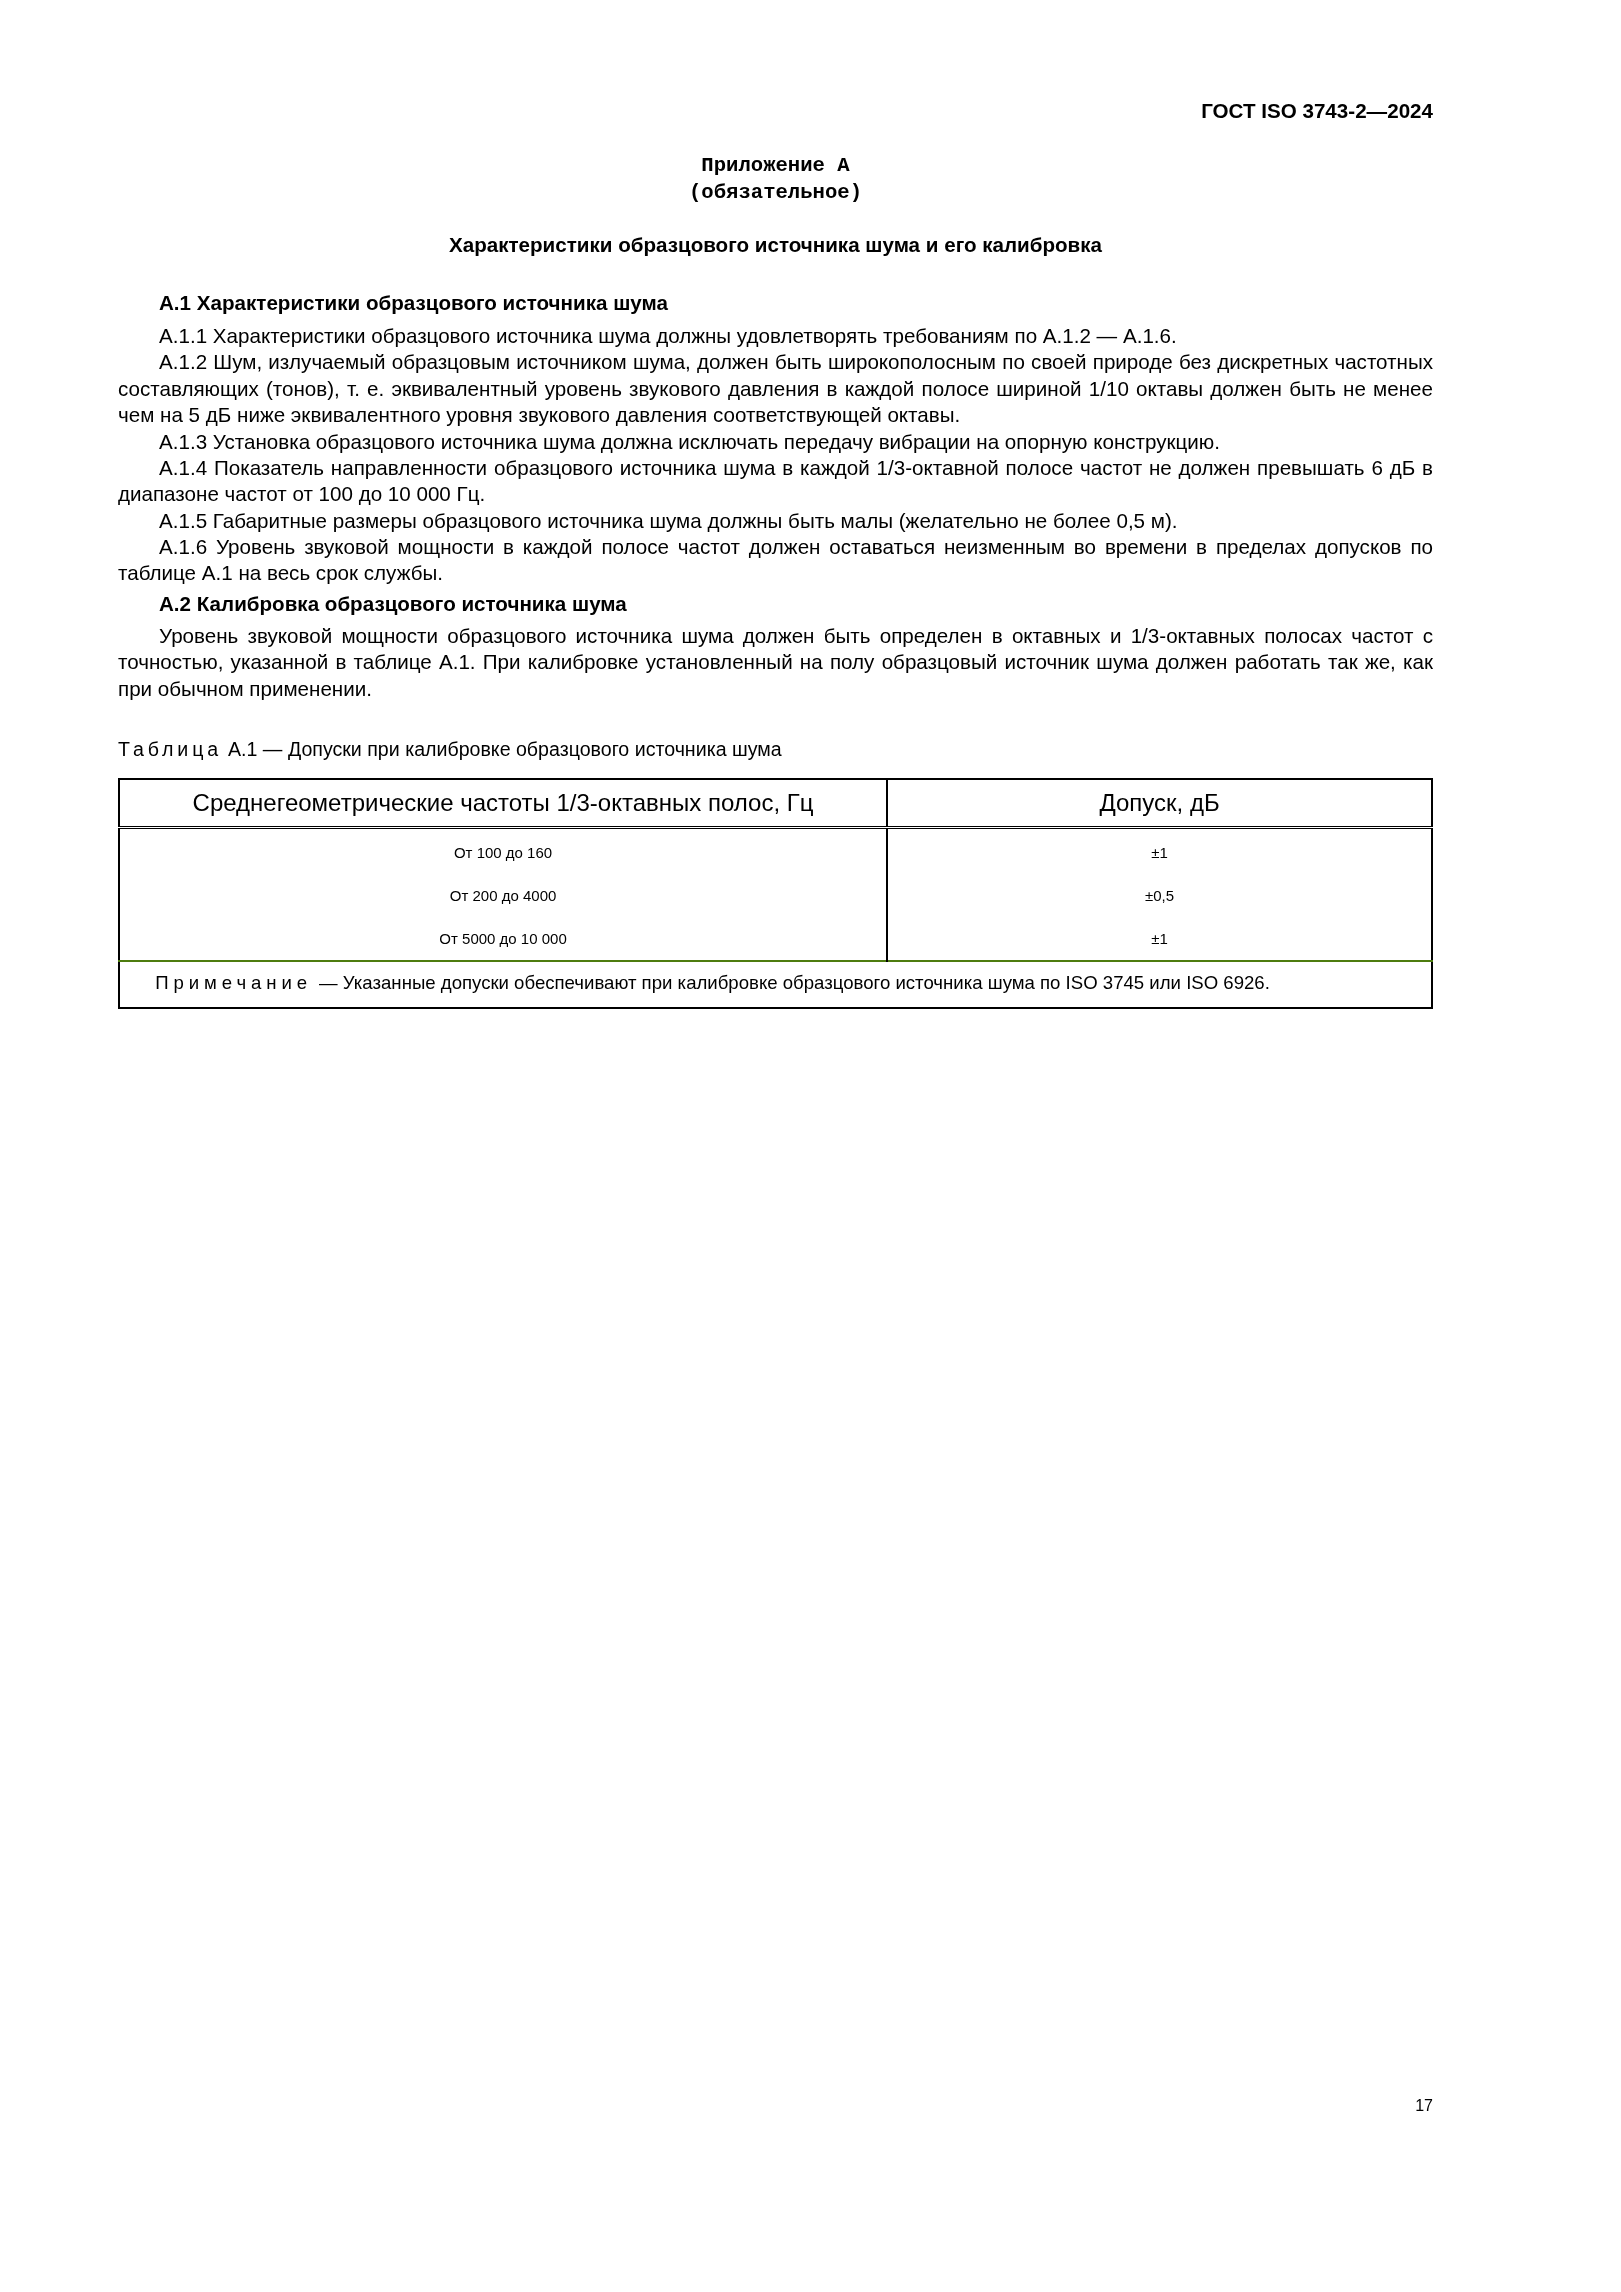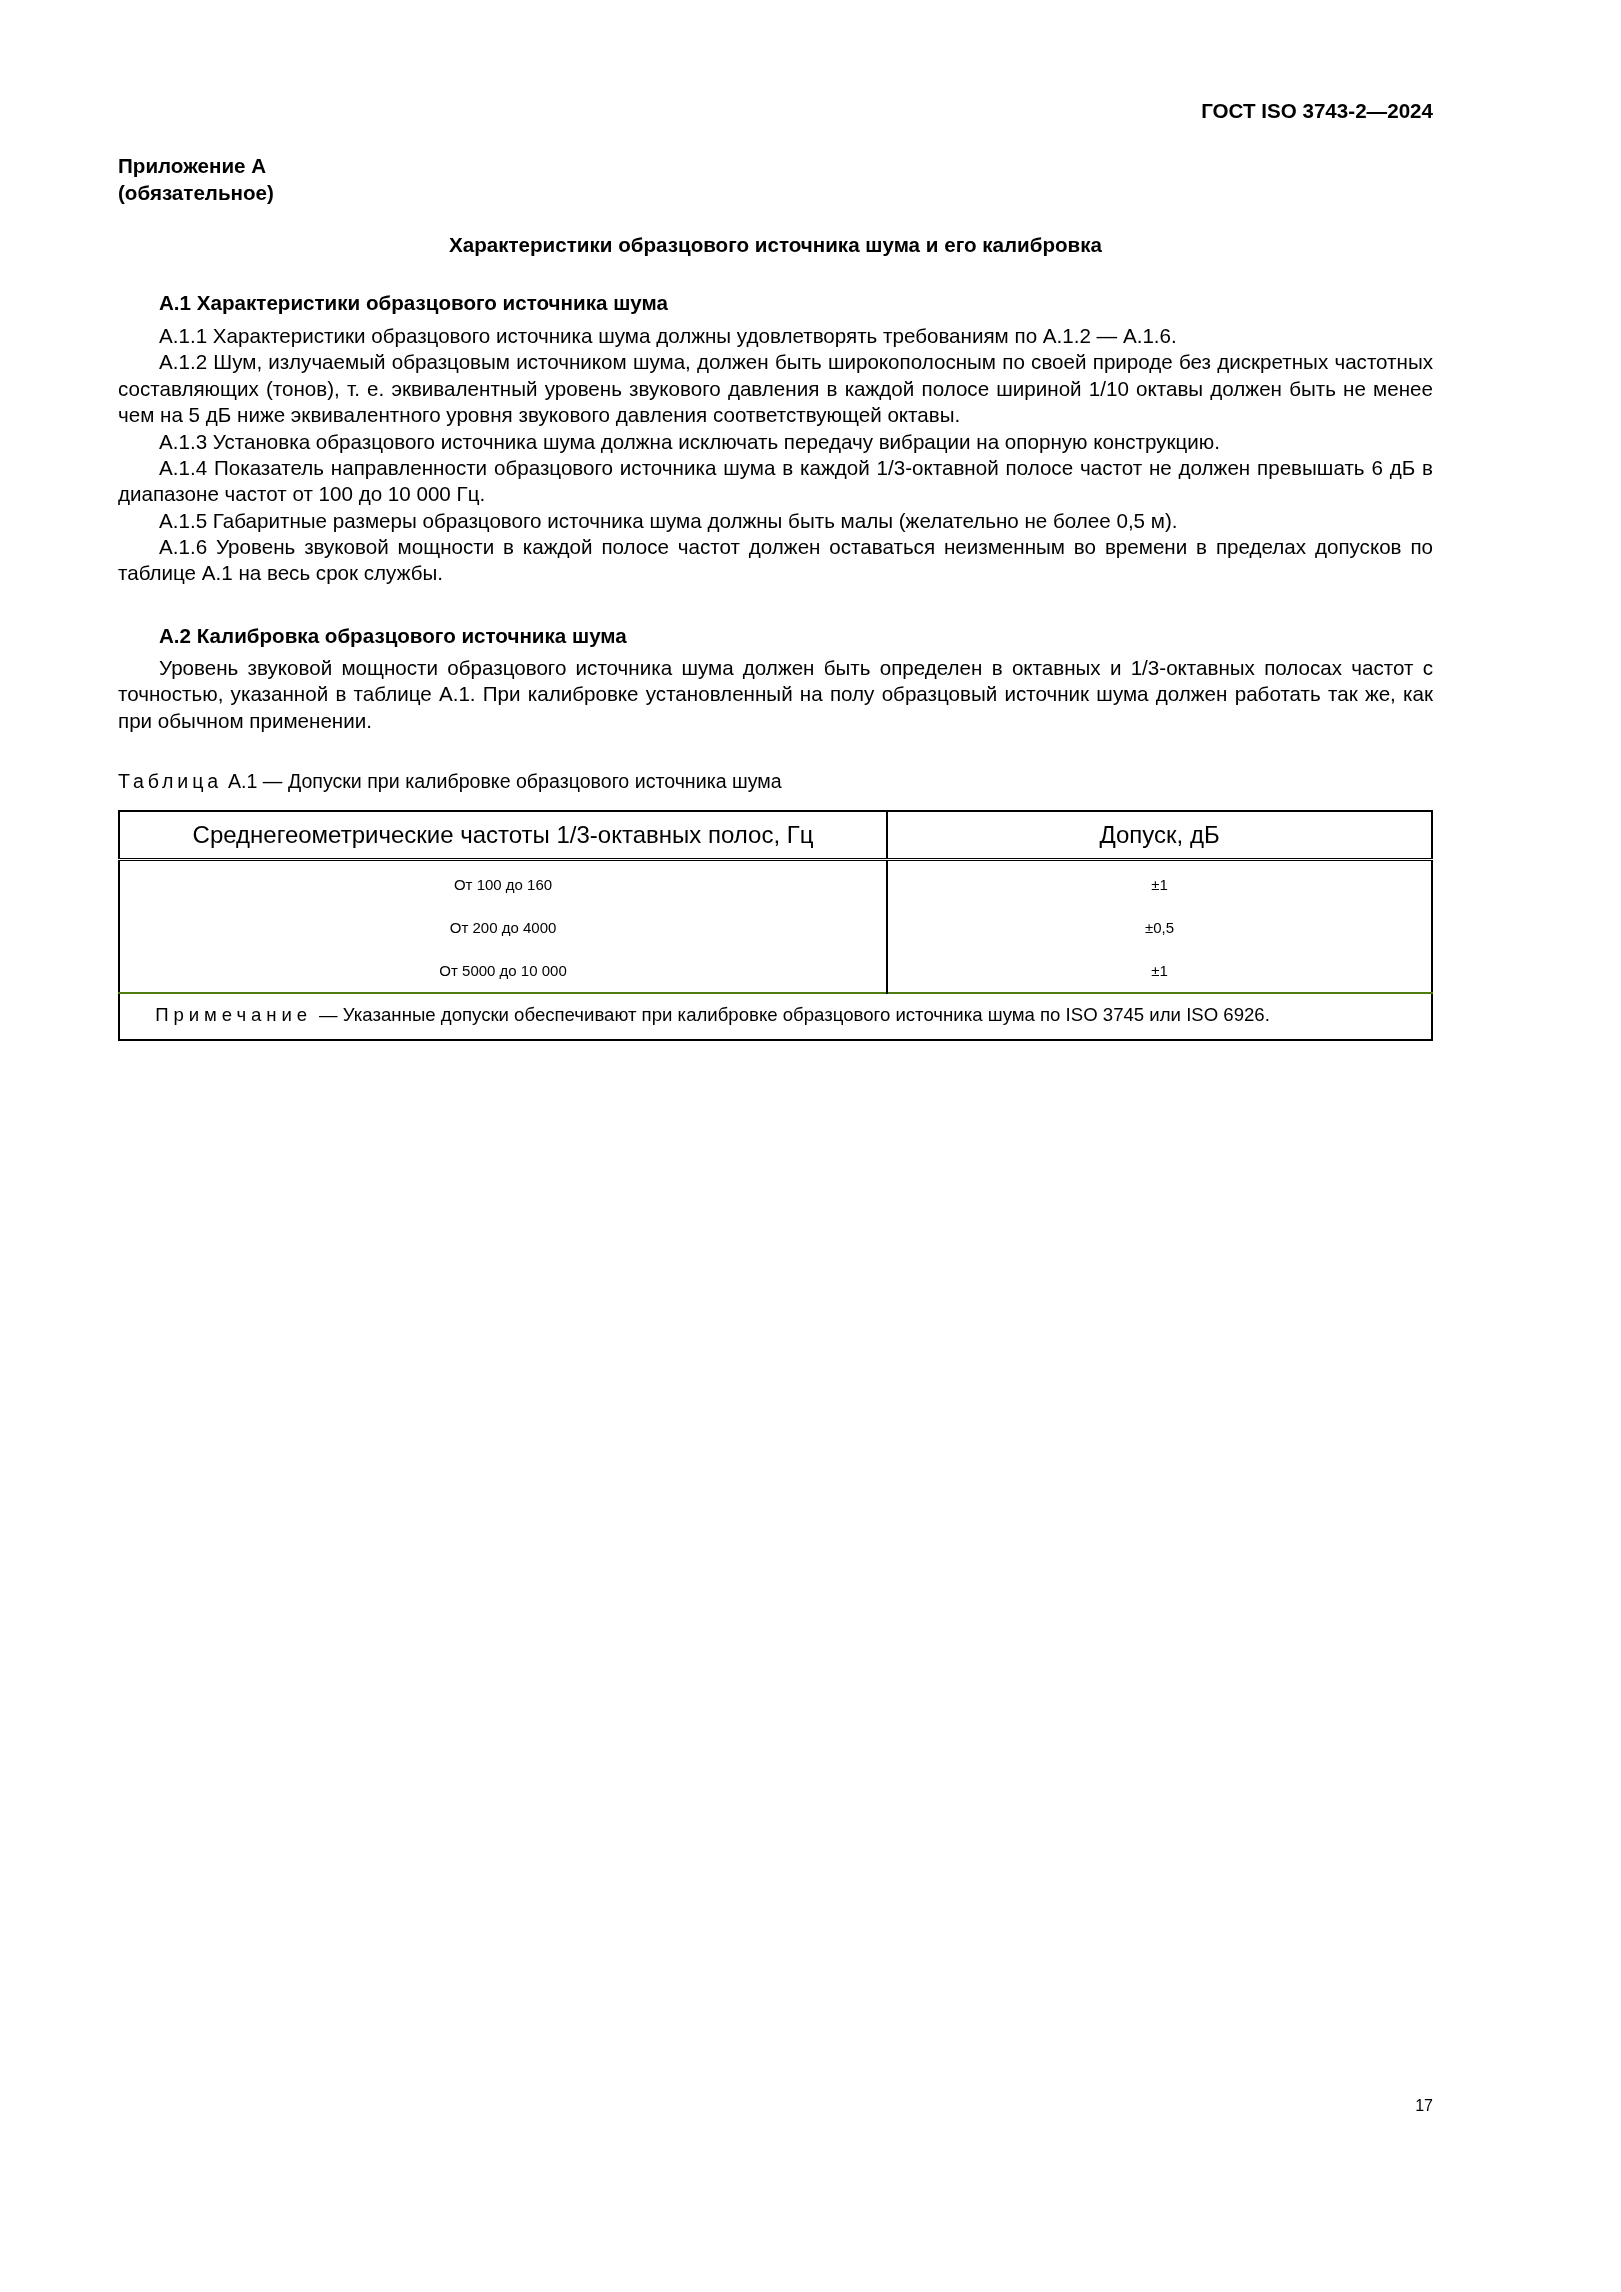--- a/index.html
+++ b/index.html
@@ -18,35 +18,37 @@
     padding: 98px 188px 0 118px;
     font-size: 20.6px;
     line-height: 1.28;
   }
   .running-header {
     text-align: right;
     font-weight: bold;
     margin-bottom: 29px;
   }
   .annex-block {
+    text-align: center;
     font-weight: bold;
     line-height: 1.3;
+    font-family: Liberation Mono, monospace;
   }
   .doc-title {
     margin-top: 25.5px;
     text-align: center;
     font-weight: bold;
   }
   .section-heading {
     font-weight: bold;
     text-indent: 41px;
     margin-top: 31px;
     margin-bottom: 7px;
   }
-  .section-heading.second { margin-top: 36px; margin-bottom: 5.9px; }
+  .section-heading.second { margin-top: 4px; margin-bottom: 5.9px; }
   .para {
     text-indent: 41px;
     text-align: justify;
   }
   .table-caption {
     margin-top: 35px;
     margin-bottom: 16px;
     font-size: 19.6px;
   }
   .spaced {

